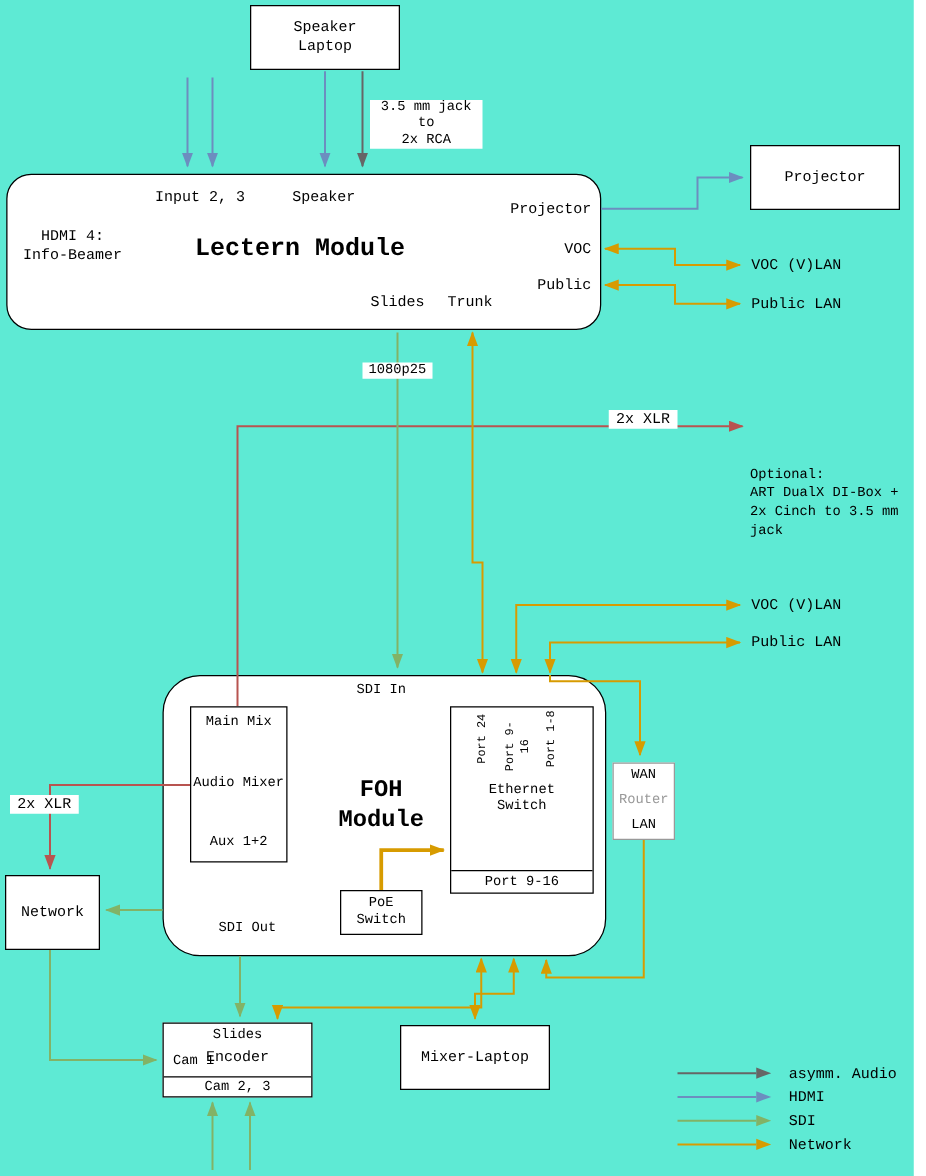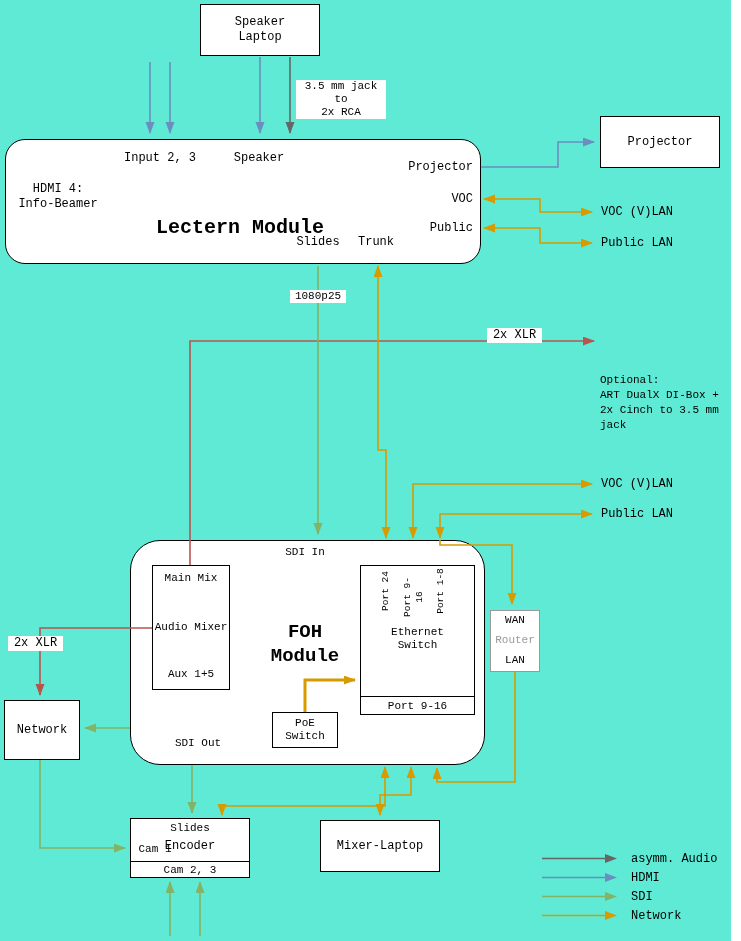--- a/index.html
+++ b/index.html
@@ -12,21 +12,21 @@
            text-align:center; font-size:12px; line-height:15px; }
   .rounded { border-radius:20px; }
   .big-rounded { border-radius:30px; }
   .lbl { position:absolute; font-size:12px; line-height:15px; text-align:center; }
   .ml  { white-space:pre-line; }
   .bg  { background:#fff; padding:0 1px; }
   .small { font-size:11px; line-height:13px; }
   .tiny  { font-size:10px; line-height:12px; }
   .right { text-align:right; }
   .leftal{ text-align:left; }
-  .title-lg { font-weight:bold; font-size:20px; line-height:24px;margin-top:28px; }
+  .title-lg { font-weight:bold; font-size:20px; line-height:24px; }
   .title-md { font-weight:bold; font-size:19px; line-height:24px; }
   .in { position:absolute; left:0; right:0; text-align:center; font-size:11px; line-height:13px; }
   .rot { position:absolute; transform:rotate(-90deg); font-size:9.5px; line-height:12px; text-align:center; }
   .divider { position:absolute; left:0; right:0; border-top:1px solid #000; }
   .wires { position:absolute; left:0; top:0; pointer-events:none; }
   .legend { position:absolute; left:540px; top:849px; }
   .legend-row { display:flex; align-items:center; height:19px; }
   .legend-label { font-size:12px; margin-left:13px; white-space:nowrap; }
   .gray-text { color:#999; }
 </style>
@@ -122,21 +122,21 @@
   <div class="lbl leftal" style="left:601px; top:507px; width:95px;">Public LAN</div>
 
   <div class="lbl small" style="left:275px; top:546px; width:60px;">SDI In</div>
   <div class="lbl title-md ml" style="left:248px; top:620px; width:114px;">FOH
 Module</div>
   <div class="lbl small" style="left:166px; top:737px; width:64px;">SDI Out</div>
 
   <div class="panel" style="left:152px; top:565px; width:78px; height:125px;">
     <div class="in" style="top:6px;">Main Mix</div>
     <div class="in" style="top:55px;">Audio Mixer</div>
-    <div class="in" style="bottom:8px;">Aux 1+5</div>
+    <div class="in" style="bottom:8px;">Aux 1+2</div>
   </div>
 
   <div class="panel" style="left:360px; top:565px; width:115px; height:150px;">
     <div class="rot" style="left:0px; top:19px; width:50px;">Port 24</div>
     <div class="rot" style="left:28px; top:19px; width:50px;">Port 9-16</div>
     <div class="rot" style="left:55px; top:19px; width:50px;">Port 1-8</div>
     <div class="in ml" style="top:60px;">Ethernet
 Switch</div>
     <div class="divider" style="top:130px;"></div>
     <div class="in tiny" style="top:134px;">Port 9-16</div>

